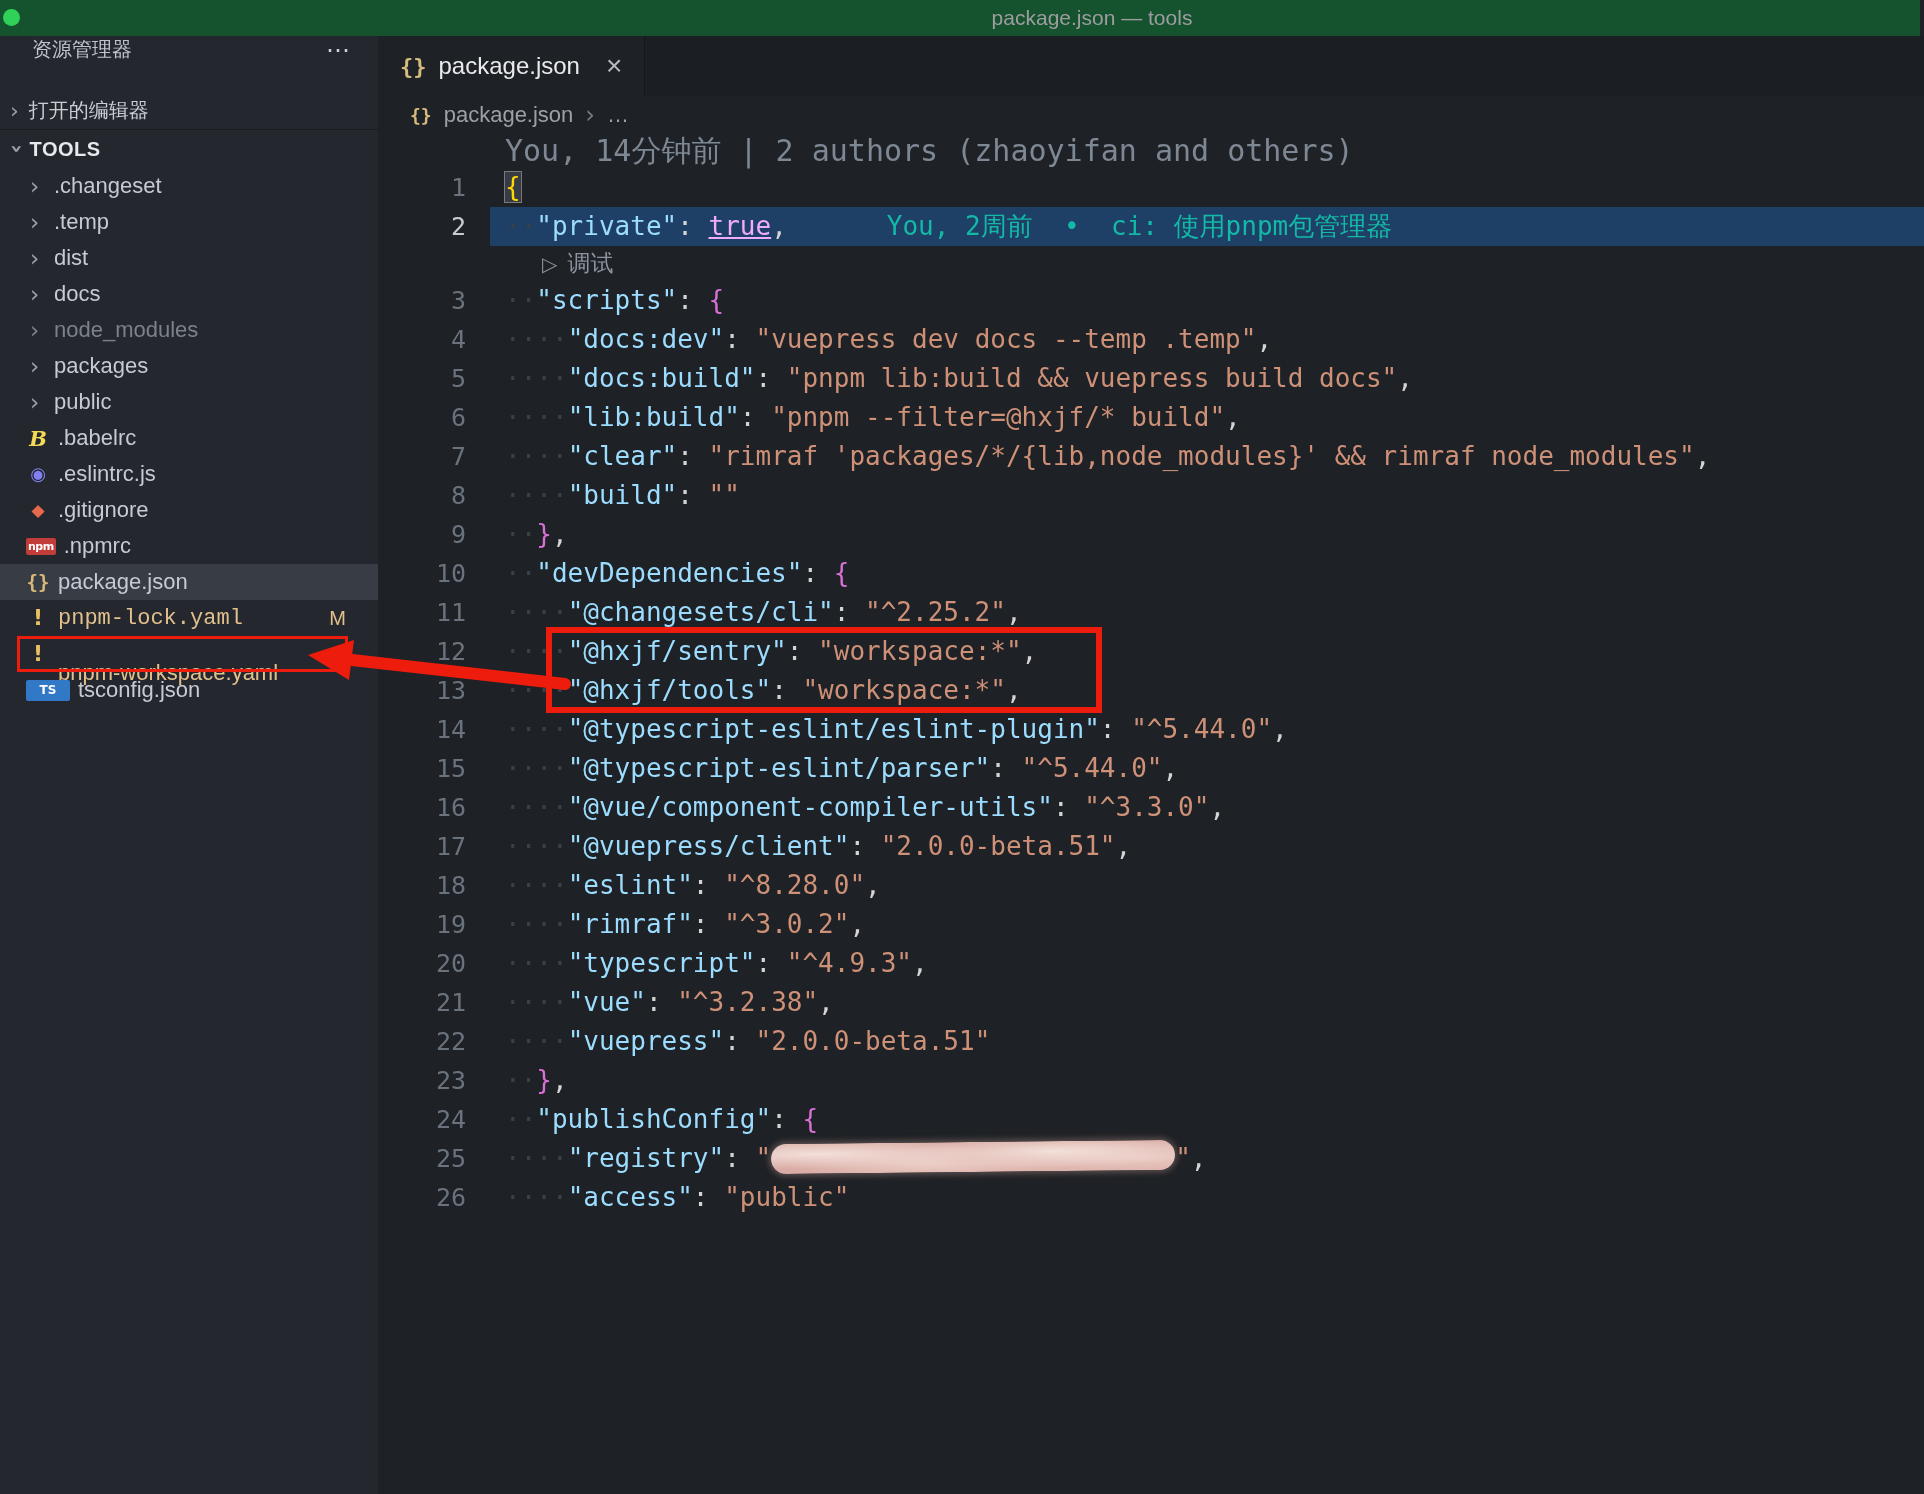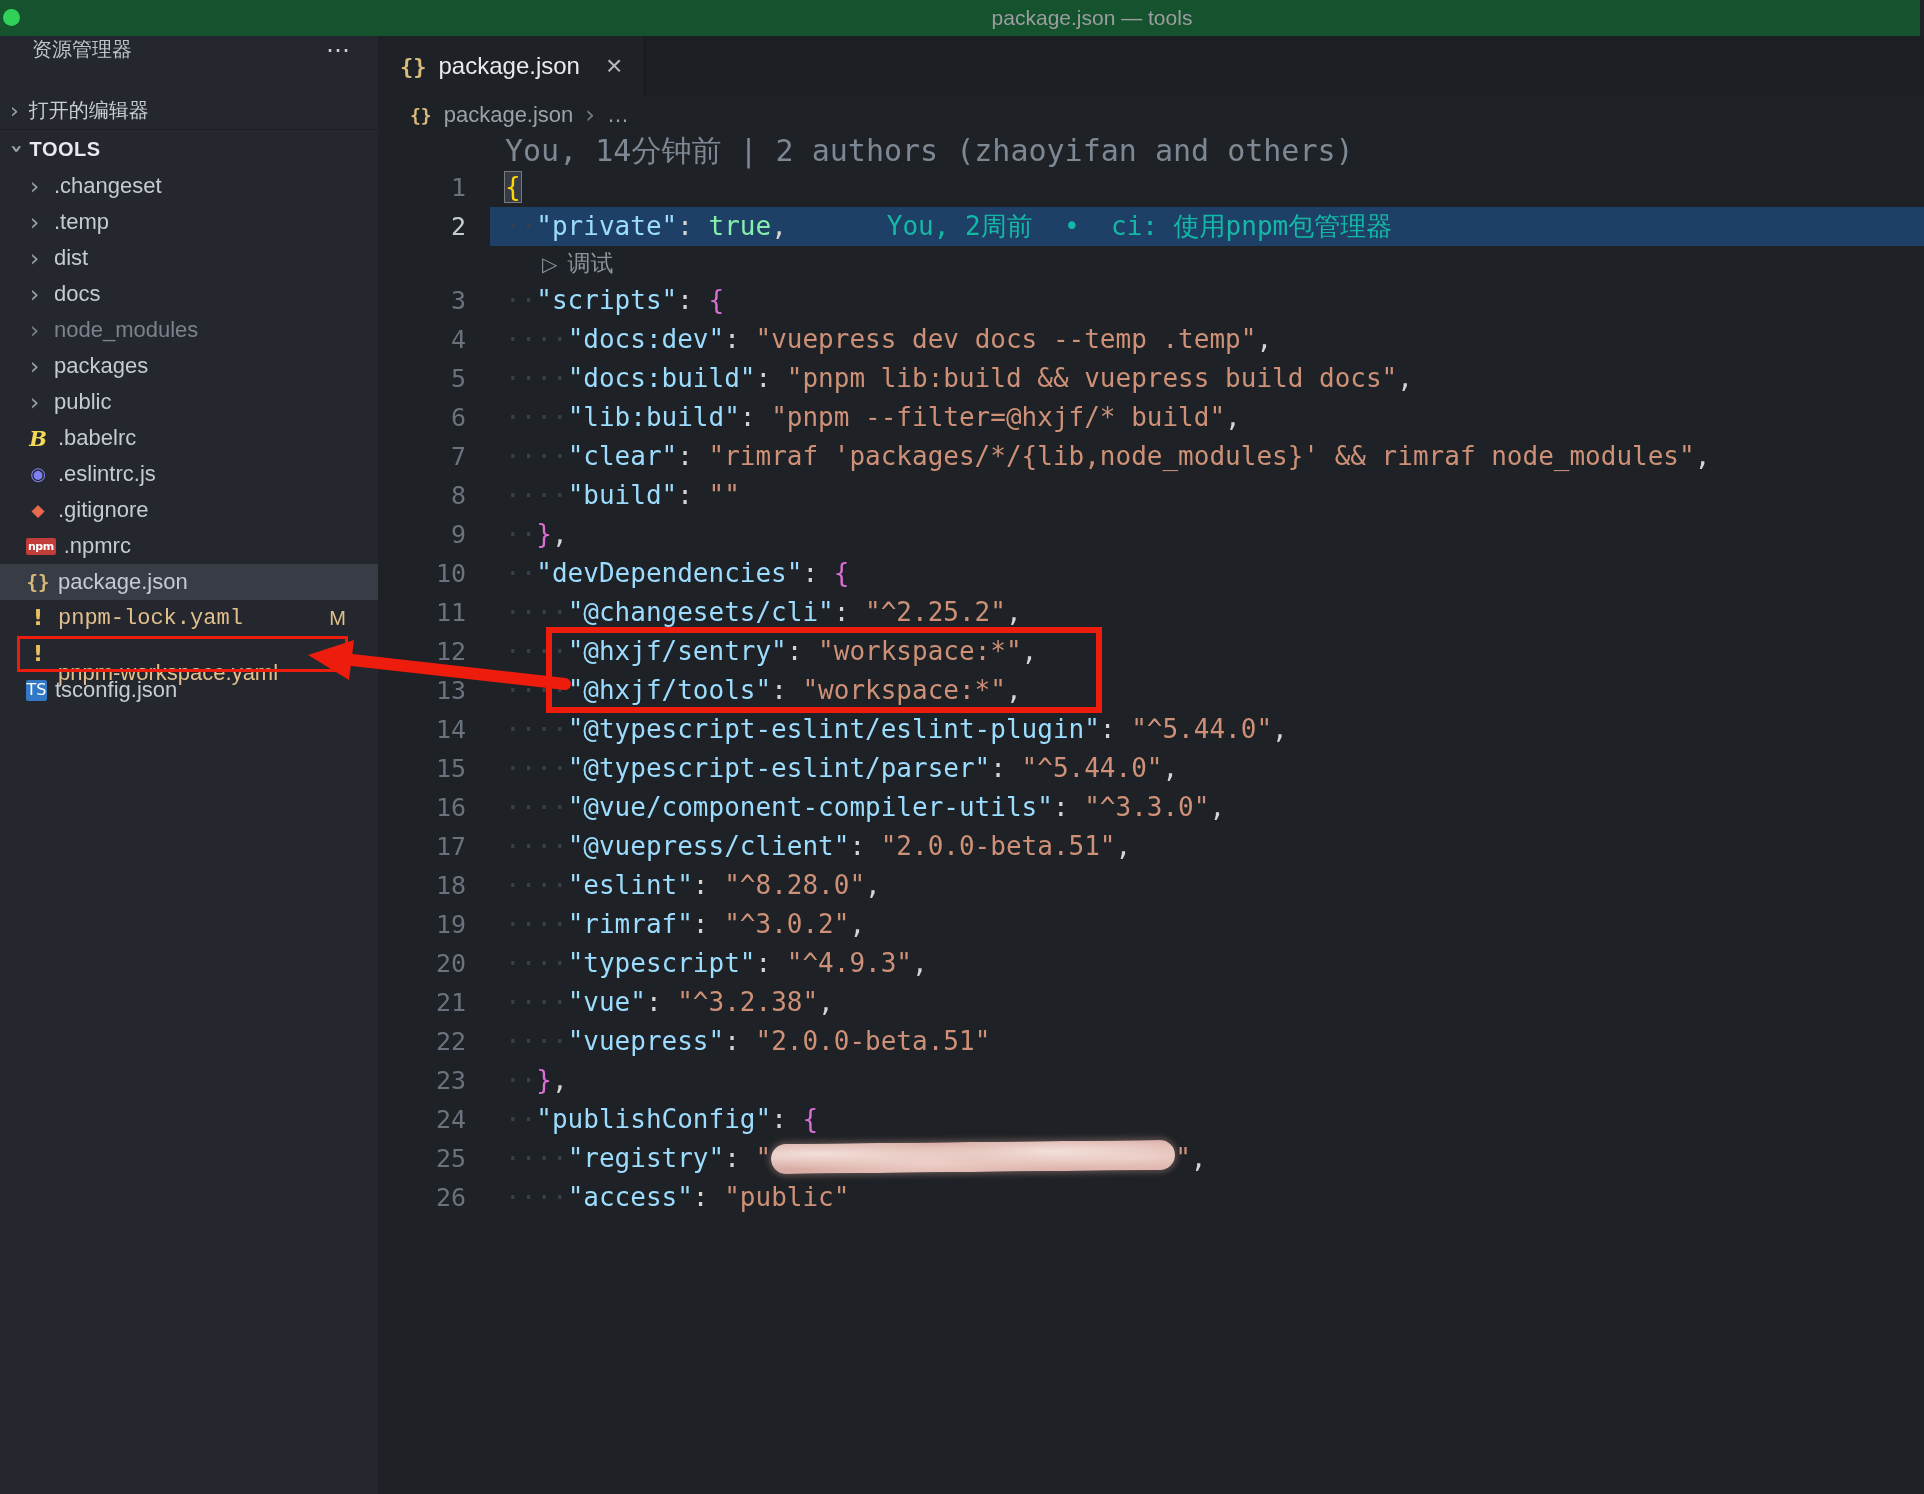--- a/index.html
+++ b/index.html
@@ -38,22 +38,22 @@
              font-size:23px; color:#9aa0a8; }
   .ic { width:24px; margin-right:8px; text-align:center; flex:none;
         font-family:"DejaVu Sans", sans-serif; font-size:19px; line-height:1; }
   .ic-babel { color:#f5da55; font-family:"DejaVu Serif", serif; font-style:italic; font-weight:bold; font-size:21px; }
   .ic-eslint { color:#8080f2; font-size:18px; }
   .ic-git { color:#e8694d; font-size:17px; }
   .ic-npm { background:#c23c39; color:#fff; font-size:11px; font-weight:bold;
             width:auto; padding:3px 2px; border-radius:2px; letter-spacing:-0.5px; }
   .ic-json { color:#d9b97a; font-family:"DejaVu Sans Mono", monospace; font-weight:bold; font-size:19px; }
   .ic-warn { color:#e9c062; font-weight:bold; font-size:22px; }
-  .ic-ts { background:#3178c6; color:#fff; font-size:16px; font-weight:normal;
-           width:21px; height:21px; display:flex; align-items:center; justify-content:center; border-radius:2px; }
+  .ic-ts { background:#3178c6; color:#fff; font-size:12px; font-weight:bold;
+           width:44px; height:21px; display:flex; align-items:center; justify-content:center; border-radius:2px; }
   .sb-label { white-space:nowrap; }
   .sb-badge { margin-left:auto; margin-right:32px; color:#e2c08d; font-size:20px; }
 
   
   .editor { position:absolute; left:378px; top:36px; right:0; bottom:0; background:#1e2125; }
   .tabbar { height:60px; background:#1b1e22; display:flex; }
   .tab { display:flex; align-items:center; gap:12px; padding:0 22px; background:#1e2125;
          border-right:1px solid #15171a; cursor:pointer; }
   .tab-icon { color:#d7ba7d; font-family:"DejaVu Sans Mono", monospace; font-size:22px; font-weight:bold; }
   .tab-label { color:#e8eaed; font-size:24px; }
@@ -72,21 +72,21 @@
         color:#6a737d; font-size:25px; }
   .cl.hl .g { color:#c6cbd2; }
   .ct { flex:1; padding-left:15px; white-space:pre; }
   .cl.hl .ct { background:#1e3f66; }
   .codelens { height:35px; display:flex; align-items:center; gap:10px; padding-left:164px;
               color:#8b939e; font-size:23px; cursor:pointer; }
   .cl-play { font-family:"DejaVu Sans", sans-serif; font-size:20px; }
 
   .tk-key { color:#9cdcfe; }
   .tk-str { color:#ce9178; }
-  .tk-kw  { color:#86efac; }
+  .tk-kw  { color:#f0abfc;text-decoration:underline; }
   .tk-pn  { color:#d4d4d4; }
   .tk-b1, .tk-b1m { color:#ffd700; }
   .tk-b2  { color:#da70d6; }
   .tk-ws  { color:#3a4047; }
   .tk-b1m { outline:1px solid #7a7a7a; background:rgba(100,110,130,0.35); }
   .inline-blame { color:#14b8a6; margin-left:100px; }
 
   .scribble { display:inline-block; width:404px; height:30px; border-radius:15px;
               vertical-align:-5px; transform:rotate(-0.6deg);
               background:

